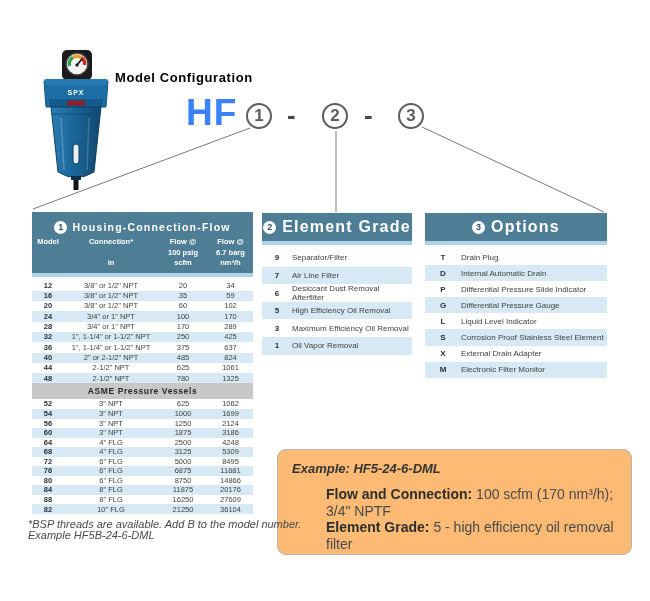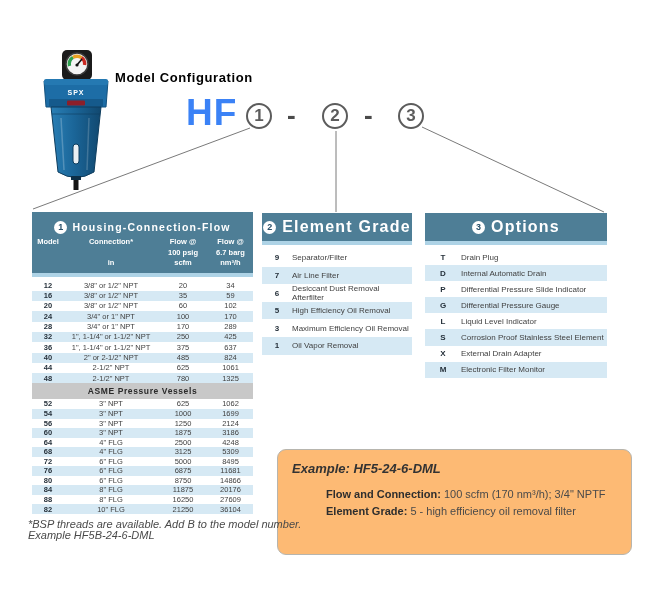--- a/index.html
+++ b/index.html
@@ -74,21 +74,21 @@
   .code-row .c-code{font-size:8px;font-weight:bold;color:#25303a;text-align:center;}
   .code-row .c-label{font-size:8px;color:#3f3f3f;text-align:left;}
   .code-rows div.code-row:nth-of-type(even){background:#d6e9f4;}
   
   #example-box{
     position:absolute;left:277px;top:432px;width:355px;height:106px;box-sizing:border-box;
     background:#fdba74;border:1px solid #b7b5ae;border-radius:9px;padding:11px 14px;margin-top:17px;
   }
   .example-title{font-size:13px;font-weight:bold;font-style:italic;color:#333;}
   .example-lines{margin-top:10px;}
-  .example-line{font-size:11px;color:#4a4a4a;line-height:16.5px;padding-left:34px;}
+  .example-line{font-size:14px;color:#4a4a4a;line-height:16.5px;padding-left:34px;}
   .example-line b{color:#2e2e2e;}
   
   #footnote{
     position:absolute;left:28px;top:519px;font-size:11px;font-style:italic;color:#4a4a4a;line-height:11px;
   }
   
   #product{position:absolute;left:37px;top:50px;}
 </style>
 </head>
 <body>

